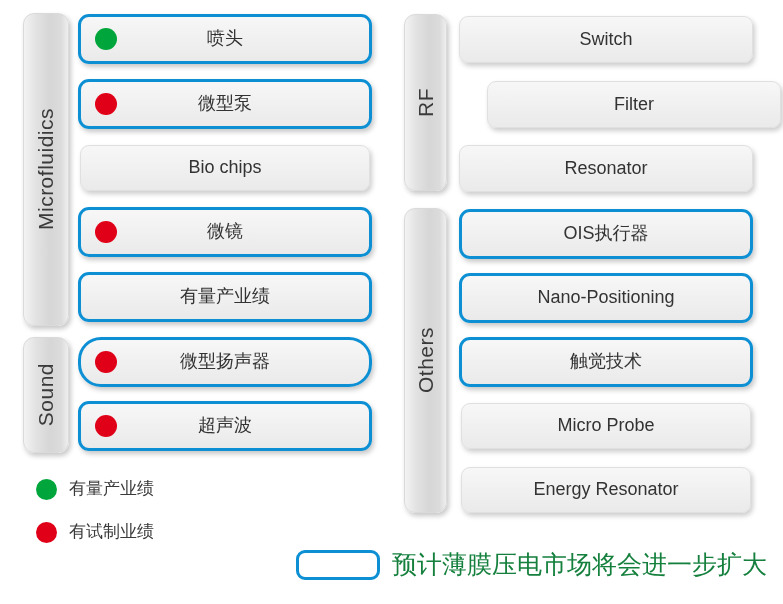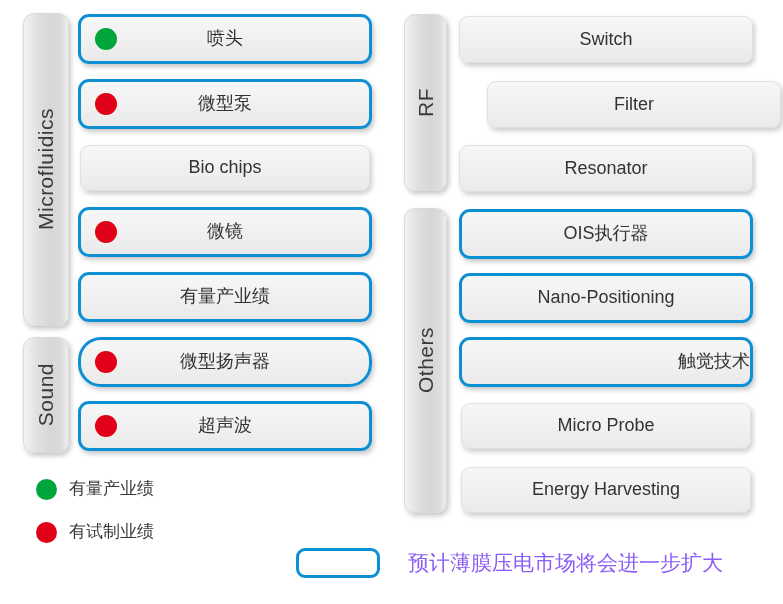--- a/index.html
+++ b/index.html
@@ -107,23 +107,23 @@
   .note-swatch {
     width: 84px;
     height: 30px;
     box-sizing: border-box;
     border: 3px solid #0d8fd4;
     border-radius: 9px;
     background: #ffffff;
     flex: 0 0 auto;
   }
   .note-text {
-    margin-left: 28px;
-    font-size: 21px;
-    color: #8b5cf6;
+    margin-left: 12px;
+    font-size: 25px;
+    color: #15803d;
     white-space: nowrap;
   }
 </style>
 </head>
 <body>
 
 <div class="canvas">
 
   <div class="cat-strip" style="left:23px; top:13px; width:46px; height:313px;">
     <span class="cat-label">Microfluidics</span>
@@ -187,30 +187,30 @@
   </div>
 
   <div class="pill hl" style="left:459px; top:209px; width:294px; height:50px;">
     <span class="pill-label">OIS执行器</span>
   </div>
 
   <div class="pill hl" style="left:459px; top:273px; width:294px; height:50px;">
     <span class="pill-label">Nano-Positioning</span>
   </div>
 
-  <div class="pill hl" style="left:459px; top:337px; width:294px; height:50px;justify-content:flex-end;">
+  <div class="pill hl" style="left:459px; top:337px; width:294px; height:50px;">
     <span class="pill-label">触觉技术</span>
   </div>
 
   <div class="pill" style="left:461px; top:403px; width:290px; height:46px;">
     <span class="pill-label">Micro Probe</span>
   </div>
 
   <div class="pill" style="left:461px; top:467px; width:290px; height:46px;">
-    <span class="pill-label">Energy Harvesting</span>
+    <span class="pill-label">Energy Resonator</span>
   </div>
 
   <div class="legend-row" style="left:36px; top:477px;">
     <span class="legend-dot" style="background:#00a63c;"></span>
     <span class="legend-text">有量产业绩</span>
   </div>
 
   <div class="legend-row" style="left:36px; top:520px;">
     <span class="legend-dot" style="background:#e00018;"></span>
     <span class="legend-text">有试制业绩</span>

